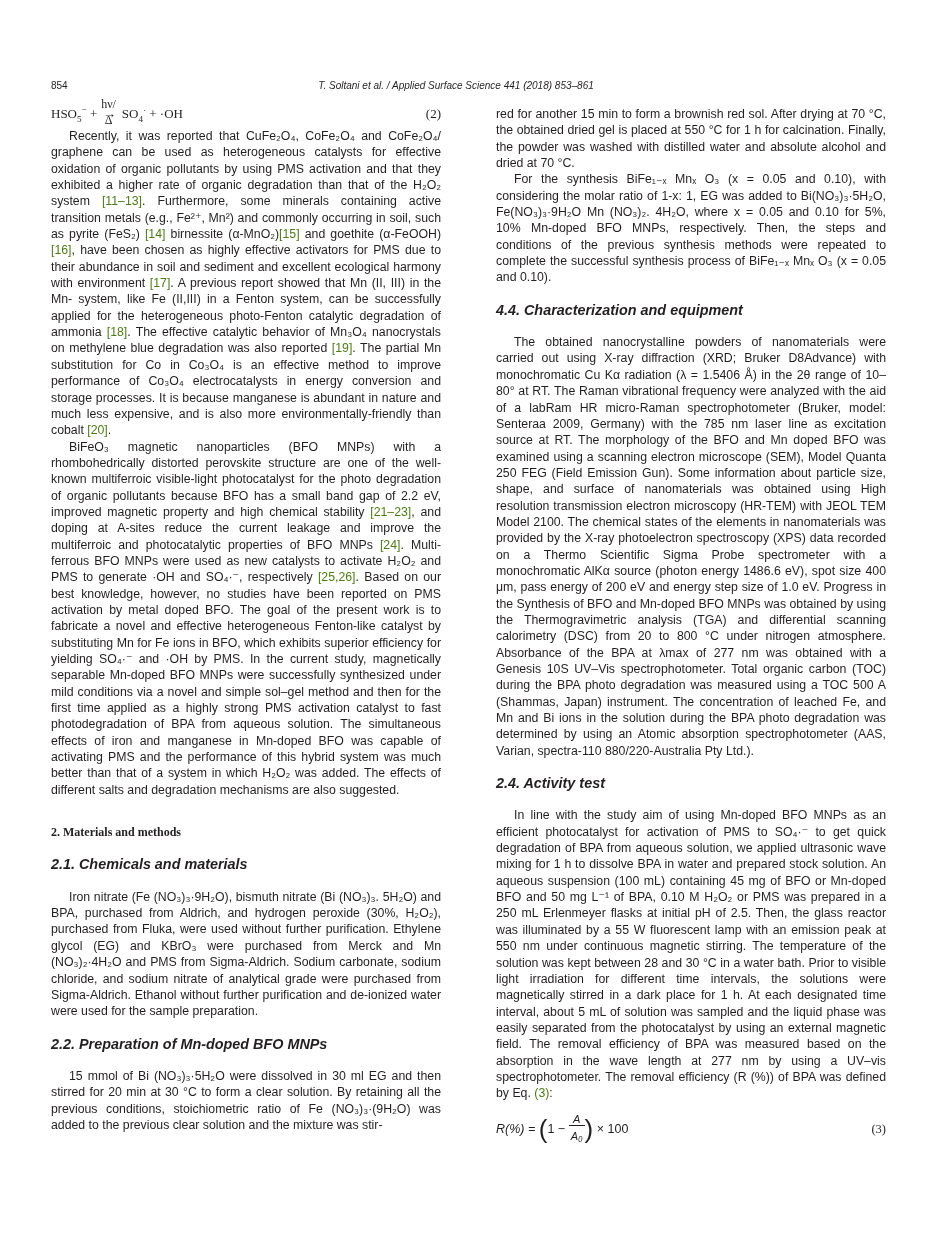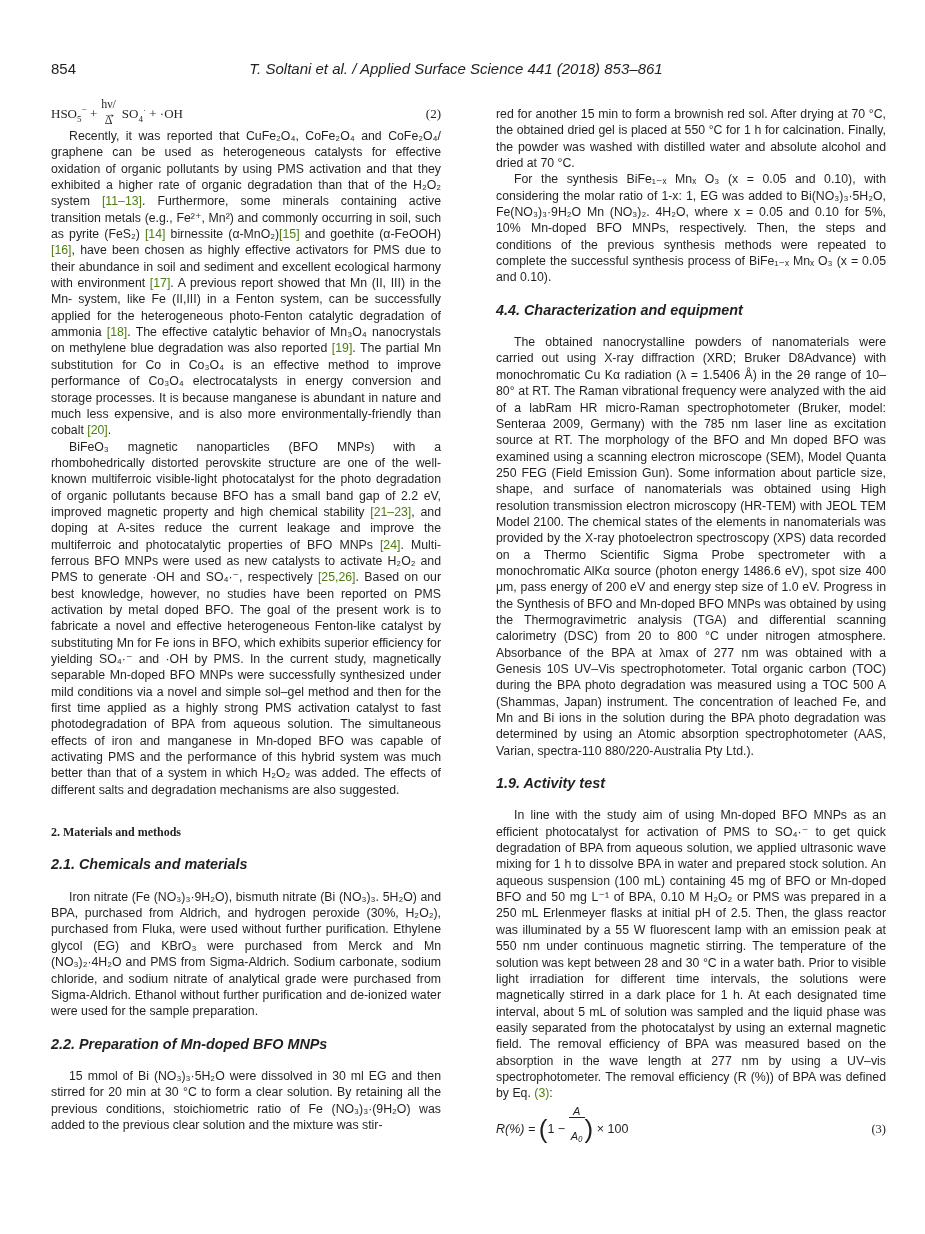--- a/index.html
+++ b/index.html
@@ -1,19 +1,19 @@
 <!DOCTYPE html>
 <html><head>
 <meta charset="utf-8">
 <style>
   html, body { margin: 0; padding: 0; background: #ffffff; }
   body { width: 925px; height: 1234px; position: relative; overflow: hidden;
          font-family: "Liberation Sans", "DejaVu Sans", sans-serif; color: #231f20; }
-  .header { position: absolute; top: 60px; left: 51px; width: 810px; height: 16px;
-            font-size: 15px; }
+  .header { position: absolute; top: 80px; left: 51px; width: 810px; height: 16px;
+            font-size: 10px; }
   .page-num { position: absolute; left: 0; top: 0; }
   .running-head { position: absolute; left: 0; right: 0; top: 0; text-align: center;
                   font-style: italic; font-family: "Liberation Sans", sans-serif; }
   .col { position: absolute; top: 106px; width: 390px; font-size: 12.3px; line-height: 16.35px; }
   .col.left { left: 51px; }
   .col.right { left: 496px; }
   p { margin: 0; text-align: justify; text-indent: 0; }
   p.ind { text-indent: 18px; }
   .cite { color: #4d7c0f; }
   .eq { display: flex; justify-content: space-between; align-items: baseline;
@@ -23,21 +23,21 @@
               font-size: 12px; margin: 0; }
   .subsec-head { font-style: italic; margin: 0; }
   .gap-l { height: 26px; }
   .gap-m { height: 16px; }
   .gap-s { height: 8px; }
   sub, sup { font-size: 0.7em; line-height: 0; }
   .arrow { display: inline-block; position: relative; width: 18px; text-align: center; }
   .arrow .over { position: absolute; left: -2px; top: -10px; font-size: 12px; }
   .frac { display: inline-flex; flex-direction: column; align-items: center;
           vertical-align: middle; font-style: italic; font-size: 11px; line-height: 12px; }
-  .frac .den { border-top: 1px solid #231f20; padding: 12px 2px; }
+  .frac .den { border-top: 1px solid #231f20; padding: 4px 2px; }
   .paren { font-size: 26px; vertical-align: middle; font-weight: 200; }
   .eq3 { height: 40px; align-items: center; font-family: "Liberation Sans", sans-serif; font-size: 12.5px; }
 </style>
 </head>
 <body>
 
 <div class="header">
   <span class="page-num">854</span>
   <span class="running-head">T. Soltani et al. / Applied Surface Science 441 (2018) 853–861</span>
 </div>
@@ -71,21 +71,21 @@
 </div>
 
 <div class="col right">
   <p>red for another 15 min to form a brownish red sol. After drying at 70 °C, the obtained dried gel is placed at 550 °C for 1 h for calcination. Finally, the powder was washed with distilled water and absolute alcohol and dried at 70 °C.</p>
   <p class="ind">For the synthesis BiFe₁₋ₓ Mnₓ O₃ (x = 0.05 and 0.10), with considering the molar ratio of 1-x: 1, EG was added to Bi(NO₃)₃·5H₂O, Fe(NO₃)₃·9H₂O Mn (NO₃)₂. 4H₂O, where x = 0.05 and 0.10 for 5%, 10% Mn-doped BFO MNPs, respectively. Then, the steps and conditions of the previous synthesis methods were repeated to complete the successful synthesis process of BiFe₁₋ₓ Mnₓ O₃ (x = 0.05 and 0.10).</p>
   <div class="gap-m"></div>
   <h3 class="subsec-head">4.4. Characterization and equipment</h3>
   <div class="gap-m"></div>
   <p class="ind">The obtained nanocrystalline powders of nanomaterials were carried out using X-ray diffraction (XRD; Bruker D8Advance) with monochromatic Cu Kα radiation (λ = 1.5406 Å) in the 2θ range of 10–80° at RT. The Raman vibrational frequency were analyzed with the aid of a labRam HR micro-Raman spectrophotometer (Bruker, model: Senteraa 2009, Germany) with the 785 nm laser line as excitation source at RT. The morphology of the BFO and Mn doped BFO was examined using a scanning electron microscope (SEM), Model Quanta 250 FEG (Field Emission Gun). Some information about particle size, shape, and surface of nanomaterials was obtained using High resolution transmission electron microscopy (HR-TEM) with JEOL TEM Model 2100. The chemical states of the elements in nanomaterials was provided by the X-ray photoelectron spectroscopy (XPS) data recorded on a Thermo Scientific Sigma Probe spectrometer with a monochromatic AlKα source (photon energy 1486.6 eV), spot size 400 μm, pass energy of 200 eV and energy step size of 1.0 eV. Progress in the Synthesis of BFO and Mn-doped BFO MNPs was obtained by using the Thermogravimetric analysis (TGA) and differential scanning calorimetry (DSC) from 20 to 800 °C under nitrogen atmosphere. Absorbance of the BPA at λmax of 277 nm was obtained with a Genesis 10S UV–Vis spectrophotometer. Total organic carbon (TOC) during the BPA photo degradation was measured using a TOC 500 A (Shammas, Japan) instrument. The concentration of leached Fe, and Mn and Bi ions in the solution during the BPA photo degradation was determined by using an Atomic absorption spectrophotometer (AAS, Varian, spectra-110 880/220-Australia Pty Ltd.).</p>
   <div class="gap-m"></div>
-  <h3 class="subsec-head">1.9. Activity test</h3>
+  <h3 class="subsec-head">2.4. Activity test</h3>
   <div class="gap-m"></div>
   <p class="ind"><span>In line with the study aim of using Mn-doped BFO MNPs as an efficient photocatalyst for activation of PMS to SO₄·⁻ to get quick degradation of BPA from aqueous solution, we applied ultrasonic wave mixing for 1 h to dissolve BPA in water and prepared stock solution. An aqueous suspension (100 mL) containing 45 mg of BFO or Mn-doped BFO and 50 mg L⁻¹ of BPA, 0.10 M H₂O₂ or PMS was prepared in a 250 mL Erlenmeyer flasks at initial pH of 2.5. Then, the glass reactor was illuminated by a 55 W fluorescent lamp with an emission peak at 550 nm under continuous magnetic stirring. The temperature of the solution was kept between 28 and 30 °C in a water bath. Prior to visible light irradiation for different time intervals, the solutions were magnetically stirred in a dark place for 1 h. At each designated time interval, about 5 mL of solution was sampled and the liquid phase was easily separated from the photocatalyst by using an external magnetic field. The removal efficiency of BPA was measured based on the absorption in the wave length at 277 nm by using a UV–vis spectrophotometer. The removal efficiency (R (%)) of BPA was defined by Eq. </span><span class="cite">(3)</span><span>:</span></p>
   <div class="gap-s"></div>
   <div class="eq eq3">
     <span>
       <i>R(%) =</i>
       <span class="paren">(</span><span>1 −</span>
       <span class="frac">
           <span>A</span>
           <span class="den">A₀</span>

